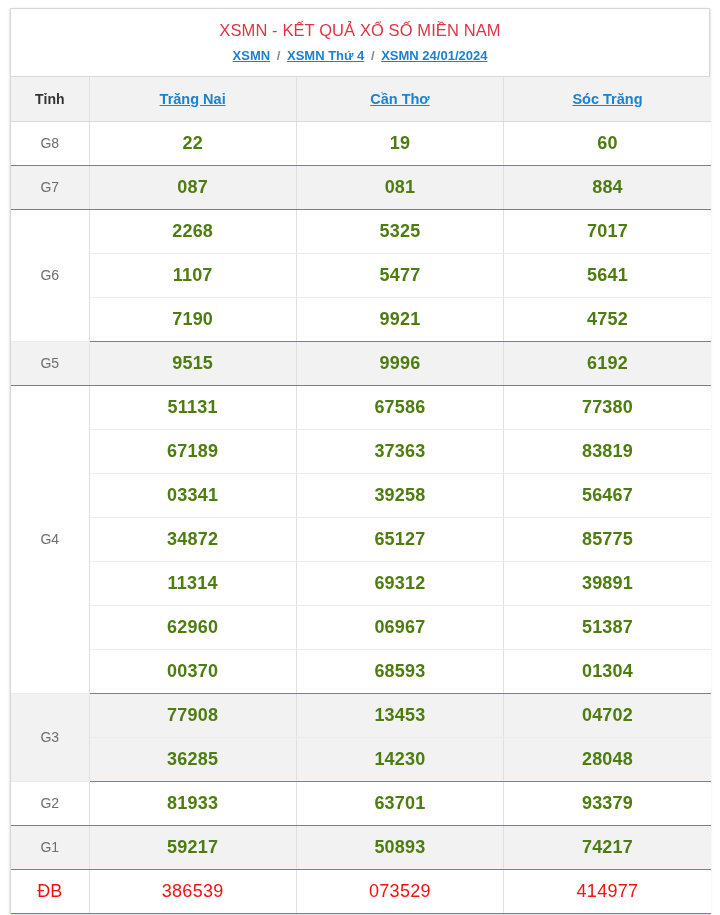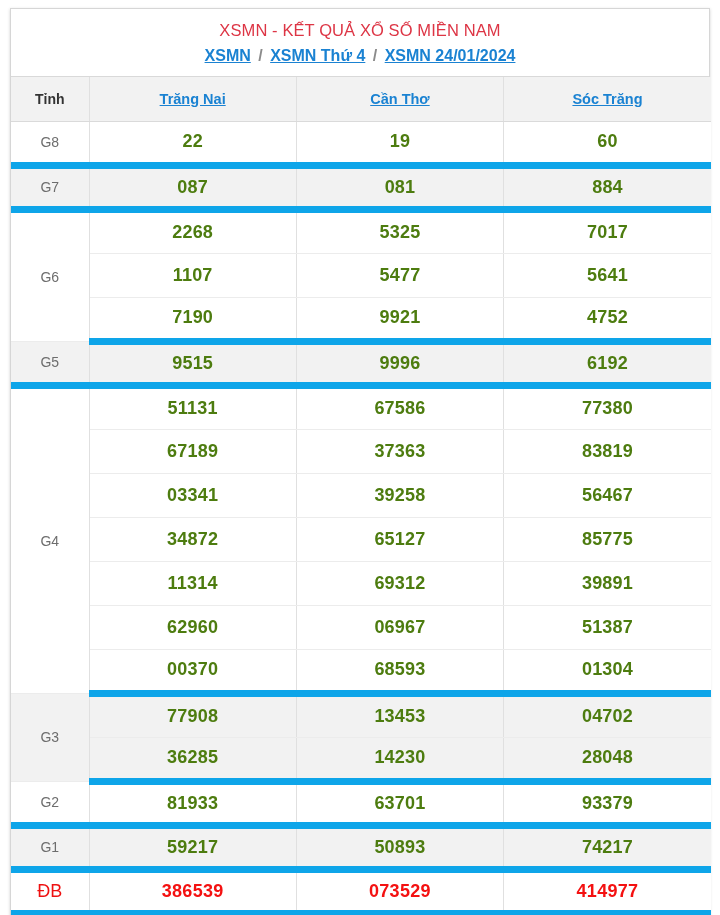--- a/index.html
+++ b/index.html
@@ -35,21 +35,21 @@
     color: #dd3545;
     font-size: 16.5px;
     font-weight: 400;
     letter-spacing: .1px;
     line-height: 24px;
     white-space: nowrap;
   }
   .crumbs {
     margin-top: 3px;
     text-align: center;
-    font-size: 16px;
+    font-size: 13px;
     line-height: 21px;
     white-space: nowrap;
   }
   .crumbs a {
     color: #1a82d2;
     font-weight: bold;
     text-decoration: underline;
     cursor: pointer;
   }
   .sep {
@@ -99,35 +99,35 @@
   }
   td.num {
     color: #4d7c0f;
     font-size: 18px;
     font-weight: bold;
     letter-spacing: .2px;
     height: 44px;
   }
   
   tr.sub td { border-bottom: 1px solid #ececec; }
-  tr.grp-last td { border-bottom: 7px solid #0ea5e9; }
+  tr.grp-last td { border-bottom: 1px solid #0ea5e9; }
 
   tr.shade { background: #f2f2f2; }
   tr.plain { background: #ffffff; }
 
   
   td.db-label {
     color: #ee1111;
     font-size: 18px;
     font-weight: 400;
   }
   td.db-num {
     color: #f41111;
     font-size: 18px;
-    font-weight: bold;
+    font-weight: normal;
     letter-spacing: .3px;
     height: 44px;
   }
 </style>
 </head>
 <body>
 
 <div id="page">
   <div class="card">
 

